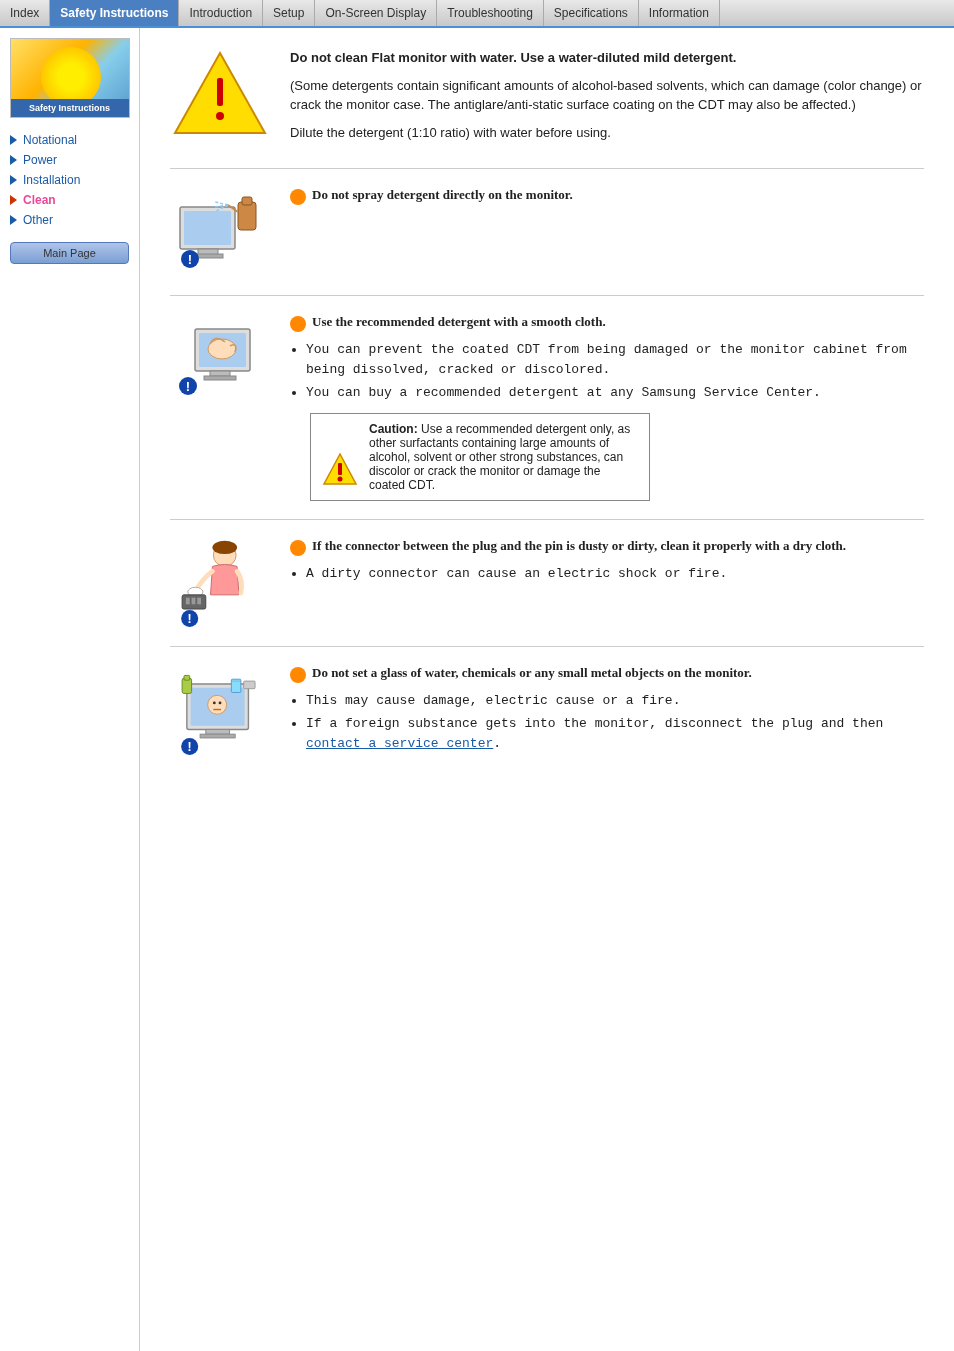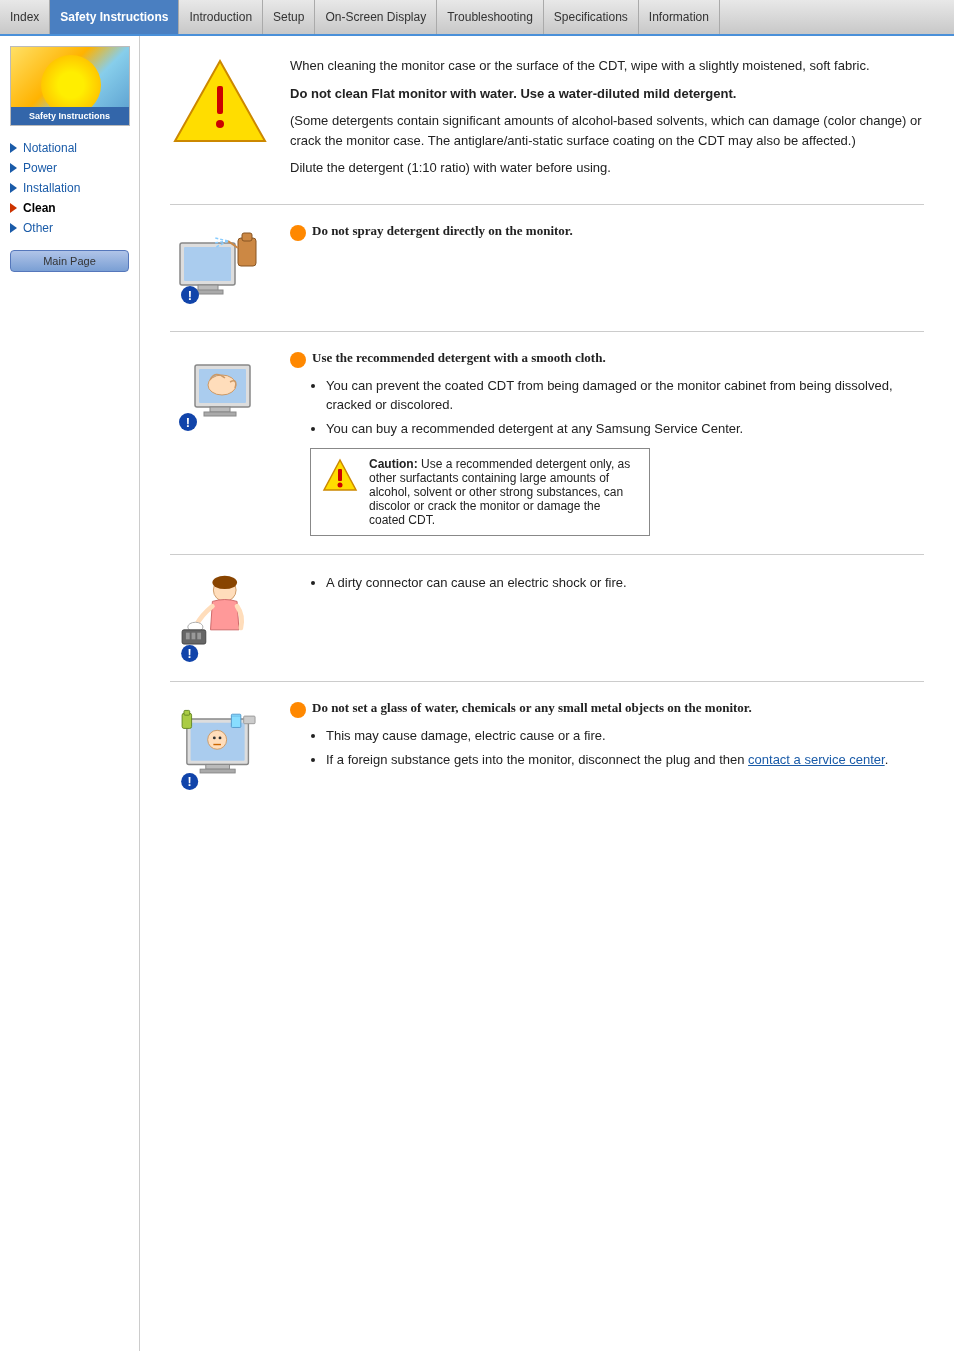--- a/index.html
+++ b/index.html
@@ -11,21 +11,21 @@
       min-height: 1351px;
       color: #222;
     }
 
     
     .nav-bar {
       display: flex;
       align-items: stretch;
       background: linear-gradient(to bottom, #e8e8e8, #c8c8c8);
       border-bottom: 2px solid #4a90d9;
-      height: 36px;
+      height: 28px;
       font-size: 12px;
     }
     .nav-item {
       display: flex;
       align-items: center;
       padding: 0 10px;
       cursor: pointer;
       color: #333;
       border-right: 1px solid #aaa;
       white-space: nowrap;
@@ -90,21 +90,21 @@
     }
     .sidebar-menu-item {
       display: flex;
       align-items: center;
       padding: 3px 10px;
       cursor: pointer;
       color: #1a5ba8;
       font-size: 12px;
     }
     .sidebar-menu-item.active {
-      color: #000000;
+      color: #ec4899;
       font-weight: bold;
     }
     .arrow-icon {
       width: 0;
       height: 0;
       border-top: 5px solid transparent;
       border-bottom: 5px solid transparent;
       border-left: 7px solid #1a5ba8;
       margin-right: 6px;
       flex-shrink: 0;
@@ -168,28 +168,28 @@
       display: flex;
       align-items: flex-start;
       margin-bottom: 10px;
     }
     .section-heading-text {
       font-weight: bold;
       font-size: 13px;
     }
 
     p { margin-bottom: 8px; line-height: 1.5; }
-    ul { margin-left: 36px; margin-bottom: 8px; }
+    ul { margin-left: 16px; margin-bottom: 8px; font-family: Liberation Mono, monospace; }
     ul li { margin-bottom: 4px; line-height: 1.5; }
 
     .bold { font-weight: bold; font-family: Liberation Serif, serif; }
 
     .caution-box {
       display: flex;
-      align-items: flex-start;
+      align-items: flex-end;
       border: 1px solid #888;
       padding: 8px 10px;
       margin-top: 10px;
       margin-left: 20px;
       max-width: 340px;
       background: #fff;
       font-size: 12px;
     }
     .caution-triangle {
       flex-shrink: 0;
@@ -270,21 +270,20 @@
       <div class="section-top">
 
         <div class="section-img-wrap">
           <svg class="svg-illus" viewBox="0 0 100 90">
             <polygon points="50,5 95,85 5,85" fill="#ffdd00" stroke="#cc8800" stroke-width="2"></polygon>
             <rect x="47" y="30" width="6" height="28" fill="#cc0000" rx="2"></rect>
             <circle cx="50" cy="68" r="4" fill="#cc0000"></circle>
           </svg>
         </div>
         <div class="section-text">
-          <p>When cleaning the monitor case or the surface of the CDT, wipe with a slightly moistened, soft fabric.</p>
           <p><strong>Do not clean Flat monitor with water. Use a water-diluted mild detergent.</strong></p>
           <p>(Some detergents contain significant amounts of alcohol-based solvents, which can damage (color change) or crack the monitor case. The antiglare/anti-static surface coating on the CDT may also be affected.)</p>
           <p>Dilute the detergent (1:10 ratio) with water before using.</p>
         </div>
       </div>
     </div>
 
     <div class="section">
       <div class="section-top">
         <div class="section-img-wrap">
@@ -384,20 +383,24 @@
             <rect x="10" y="60" width="25" height="15" fill="#666" stroke="#444" stroke-width="1" rx="2"></rect>
             <rect x="14" y="63" width="4" height="7" fill="#999"></rect>
             <rect x="20" y="63" width="4" height="7" fill="#999"></rect>
             <rect x="26" y="63" width="4" height="7" fill="#999"></rect>
 
             <circle cx="18" cy="85" r="9" fill="#1144aa"></circle>
             <text x="18" y="90" text-anchor="middle" fill="white" font-size="13" font-weight="bold">!</text>
           </svg>
         </div>
         <div class="section-text">
+          <div class="section-heading">
+            <span class="orange-dot"></span>
+            <span class="section-heading-text bold">If the connector between the plug and the pin is dusty or dirty, clean it properly with a dry cloth.</span>
+          </div>
           <ul>
             <li>A dirty connector can cause an electric shock or fire.</li>
           </ul>
         </div>
       </div>
     </div>
 
     <div class="section">
       <div class="section-top">
         <div class="section-img-wrap">

